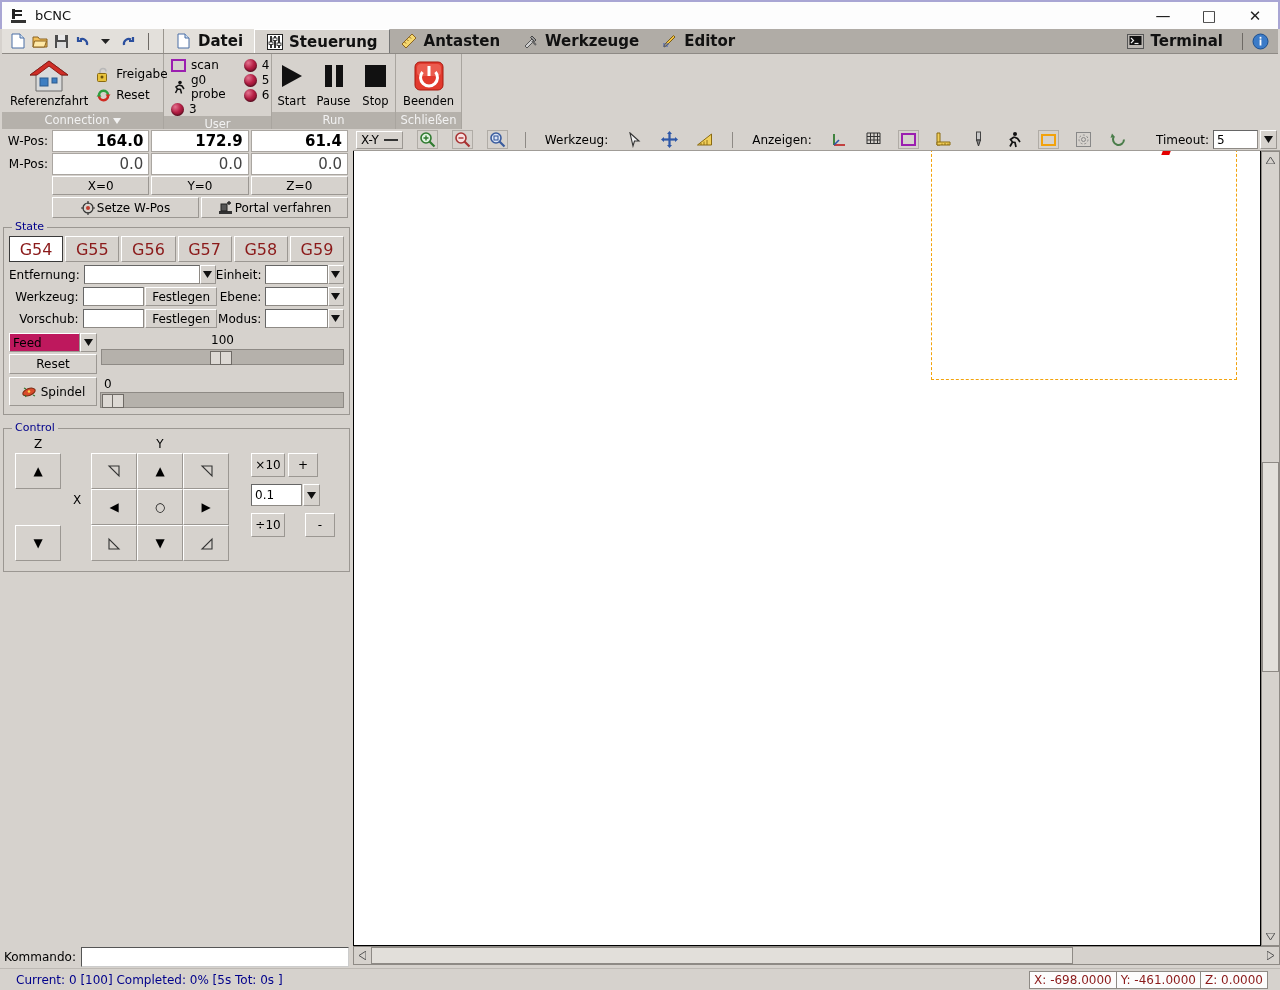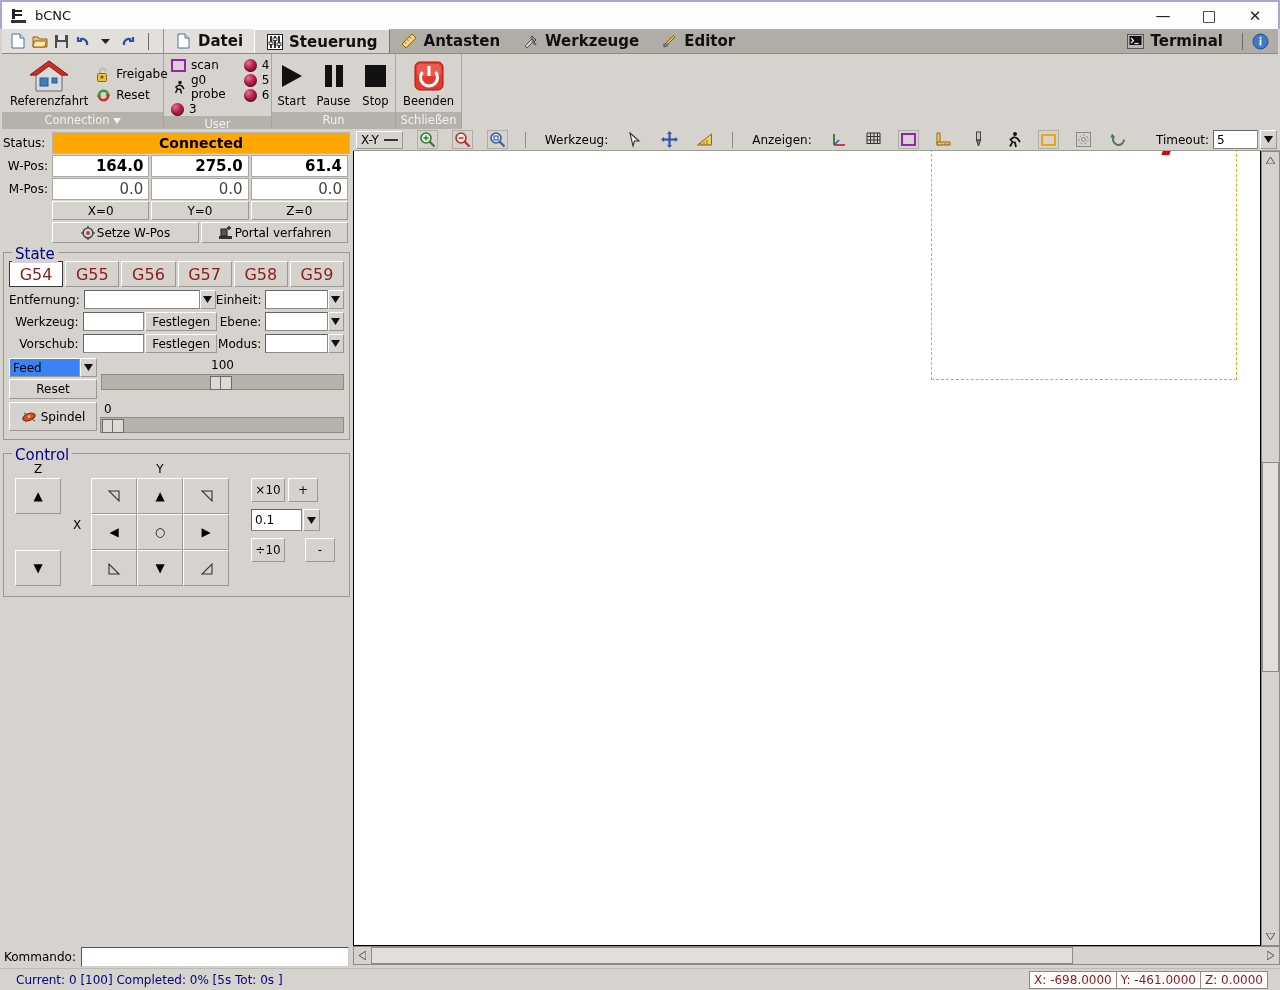--- a/index.html
+++ b/index.html
@@ -135,21 +135,21 @@
   .actrow { padding: 2px 3px 0 52px; display:flex; }
   .actbtn { flex: 1; height: 21px; margin-right: 2px; gap: 2px; }
 
   
   .frame {
     position: relative; margin: 9px 3px 0 3px;
     border: 1px solid #9b9792; padding: 8px 5px 6px 5px;
   }
   .frame-title {
     position: absolute; top: -8px; left: 8px; background: #d6d2cd;
-    padding: 0 3px; font-size: 15px; color: #00008b;
+    padding: 0 3px; font-size: 11px; color: #00008b;
   }
   .gtabs { display: flex; gap: 2px; }
   .gtab {
     flex: 1; height: 26px; font-size: 16px; color: #8b1a1a;
     background: #d6d2cd; border: 1px solid #9b9792;
     border-top-color:#fff; border-left-color:#fff;
     display:flex; align-items:center; justify-content:center;
   }
   .gtab.sel { background: #fff; border: 1px solid #3a3a3a; }
   .fldrow { display: flex; align-items: center; margin-top: 3px; gap: 0; }
@@ -548,29 +548,25 @@
       <div class="rgroup-label">
         <span>Schließen</span>
       </div>
     </div>
 
     <div style="flex:1"></div>
   </div>
 
   <div class="leftpanel">
 
-    <div class="row statusrow">
-      <div class="status-label">Status:</div>
-      <div class="status-value">Connected</div>
-    </div>
 
     <div class="row posrow">
       <div class="pos-label">W-Pos:</div>
       <div class="pos-cell wpos">164.0</div>
-      <div class="pos-cell wpos">275.0</div>
+      <div class="pos-cell wpos">172.9</div>
       <div class="pos-cell wpos">61.4</div>
     </div>
 
     <div class="row posrow">
       <div class="pos-label">M-Pos:</div>
       <div class="pos-cell mpos">0.0</div>
       <div class="pos-cell mpos">0.0</div>
       <div class="pos-cell mpos">0.0</div>
     </div>
 
@@ -654,21 +650,21 @@
         <div class="combobtn">
           <svg width="9" height="7" viewBox="0 0 9 7">
               <path d="M0 0h9L4.5 7z" fill="#111"></path>
             </svg>
         </div>
       </div>
 
       <div style="display:flex;align-items:flex-start;margin-top:5px">
         <div style="width:89px">
           <div style="display:flex">
-            <div class="txtin" style="width:71px;border-color:#9b9792;border-top-color:#fff;border-left-color:#fff;background:#3b82f6">Feed</div>
+            <div class="txtin" style="width:71px;border-color:#9b9792;border-top-color:#fff;border-left-color:#fff;background:#be185d">Feed</div>
             <div class="combobtn">
               <svg width="9" height="7" viewBox="0 0 9 7">
                   <path d="M0 0h9L4.5 7z" fill="#111"></path>
                 </svg>
             </div>
           </div>
           <div class="btn" style="height:20px;margin-top:2px;width:88px">Reset</div>
         </div>
         <div style="flex:1;margin-left:3px">
           <div class="slider-val">100</div>

